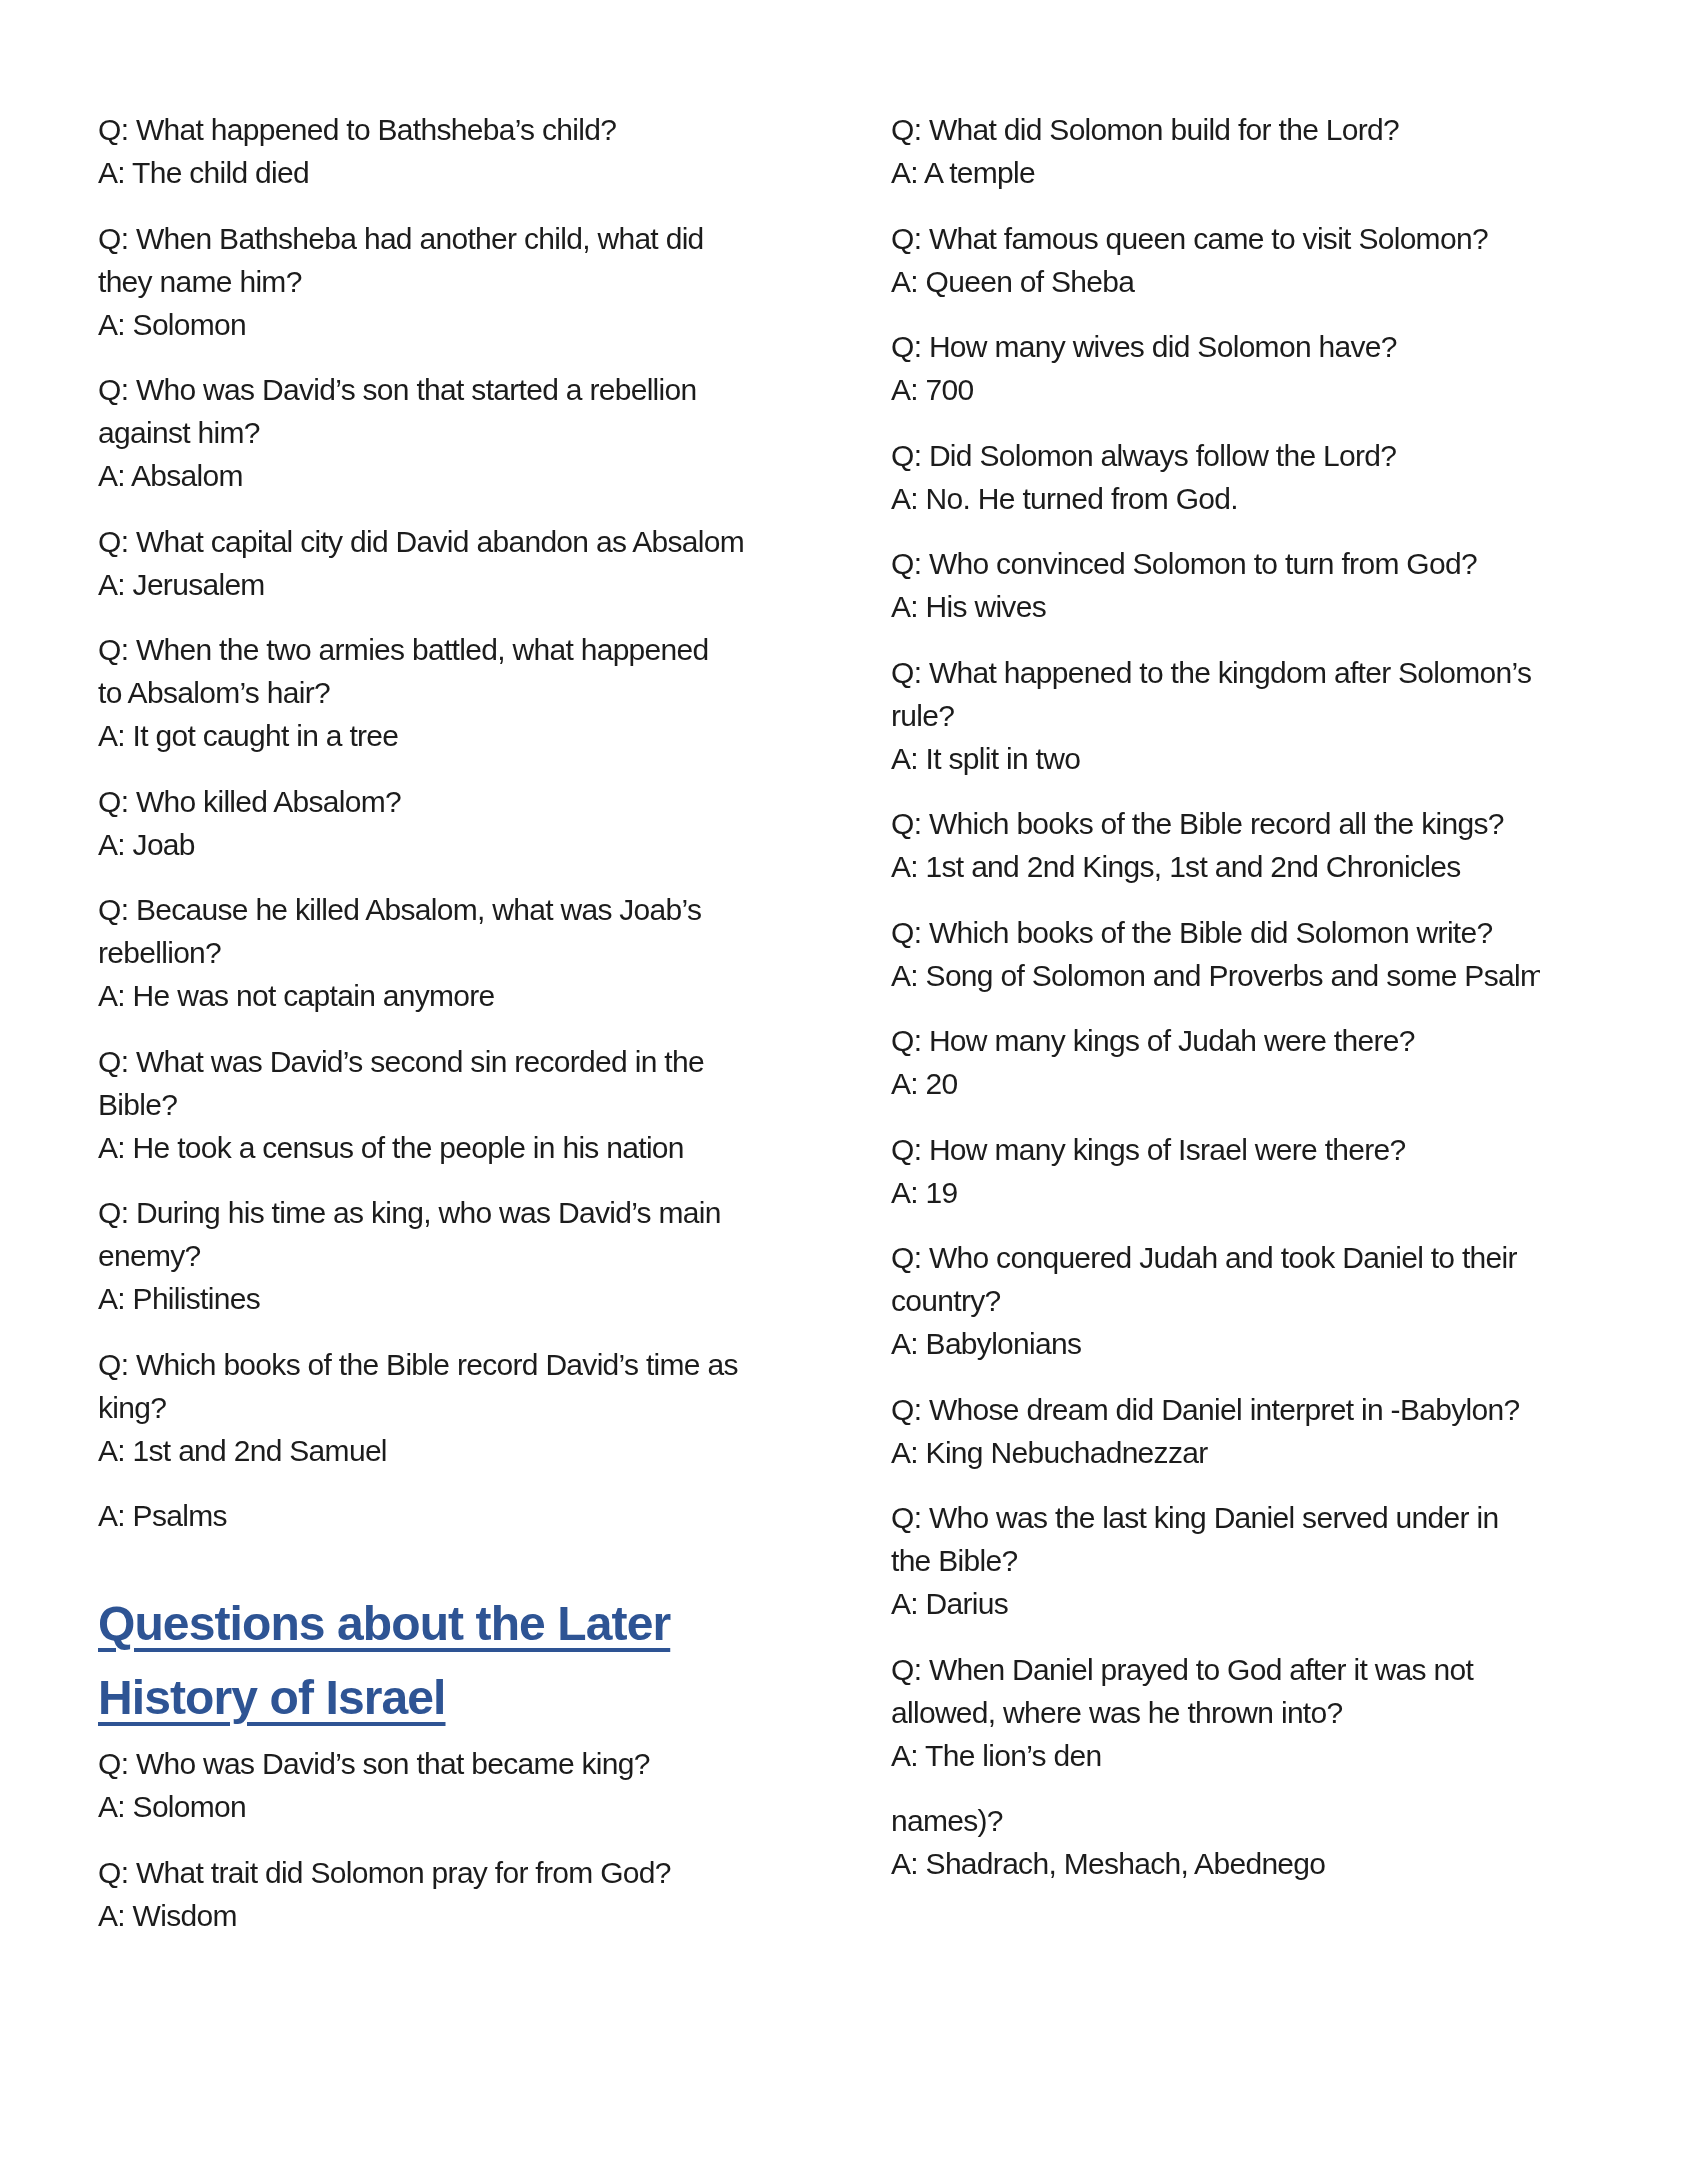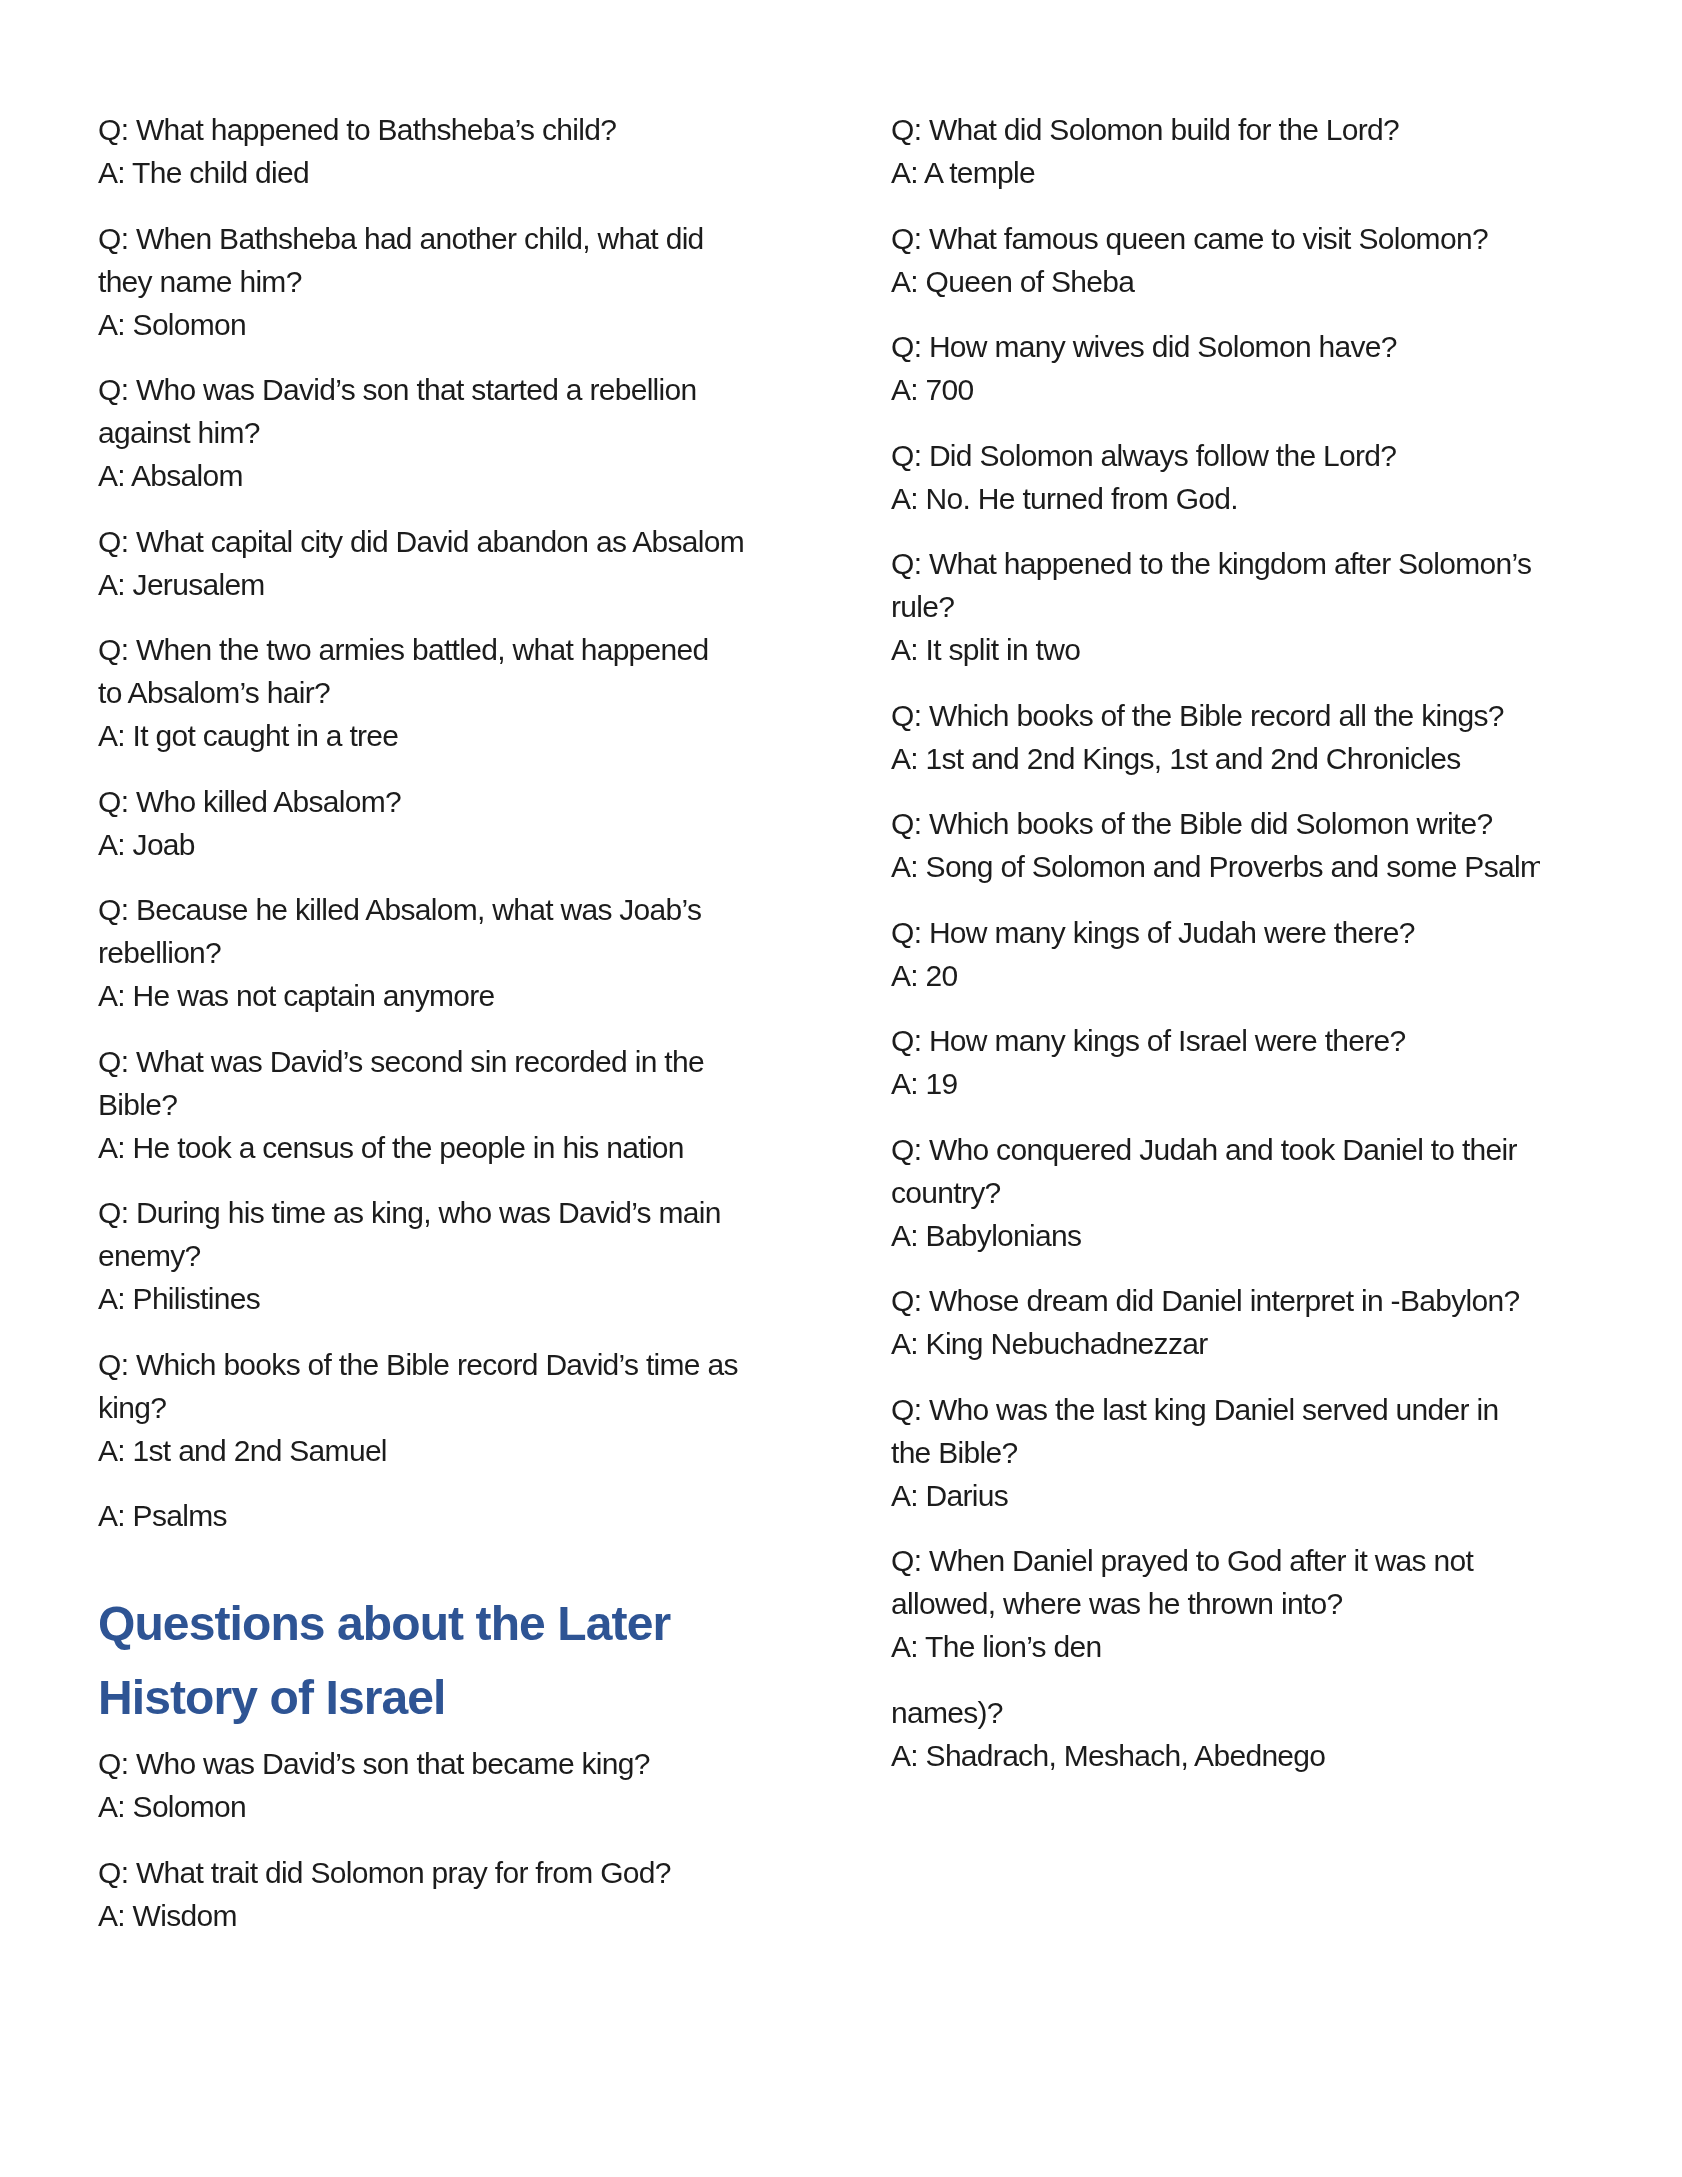--- a/index.html
+++ b/index.html
@@ -37,20 +37,21 @@
   .section-heading { margin: 50px 0 7px 0; }
   .heading-line {
     font-size: 48px;
     line-height: 74px;
     font-weight: bold;
     letter-spacing: -0.9px;
     color: var(--heading-color, #2E5494);
     white-space: pre;
   }
   .heading-line > span {
+    text-decoration: underline;
     text-decoration-thickness: 4.3px;
     text-underline-offset: 7.8px;
   }
 </style>
 </head>
 <body>
 
 <div class="page" style="background: rgb(255, 255, 255);">
   <div class="columns">
     <div class="col" id="col-0">
@@ -128,20 +129,24 @@
         </div>
         <div class="qa">
           <div class="line q-line">Q: How many wives did Solomon have?</div>
           <div class="line a-line">A: 700</div>
         </div>
         <div class="qa">
           <div class="line q-line">Q: Did Solomon always follow the Lord?</div>
           <div class="line a-line">A: No. He turned from God.</div>
         </div>
         <div class="qa">
+          <div class="line q-line">Q: Who convinced Solomon to turn from God?</div>
+          <div class="line a-line">A: His wives</div>
+        </div>
+        <div class="qa">
           <div class="line q-line">Q: What happened to the kingdom after Solomon’s</div>
           <div class="line q-line">rule?</div>
           <div class="line a-line">A: It split in two</div>
         </div>
         <div class="qa">
           <div class="line q-line">Q: Which books of the Bible record all the kings?</div>
           <div class="line a-line">A: 1st and 2nd Kings, 1st and 2nd Chronicles</div>
         </div>
         <div class="qa">
           <div class="line q-line">Q: Which books of the Bible did Solomon write?</div>

